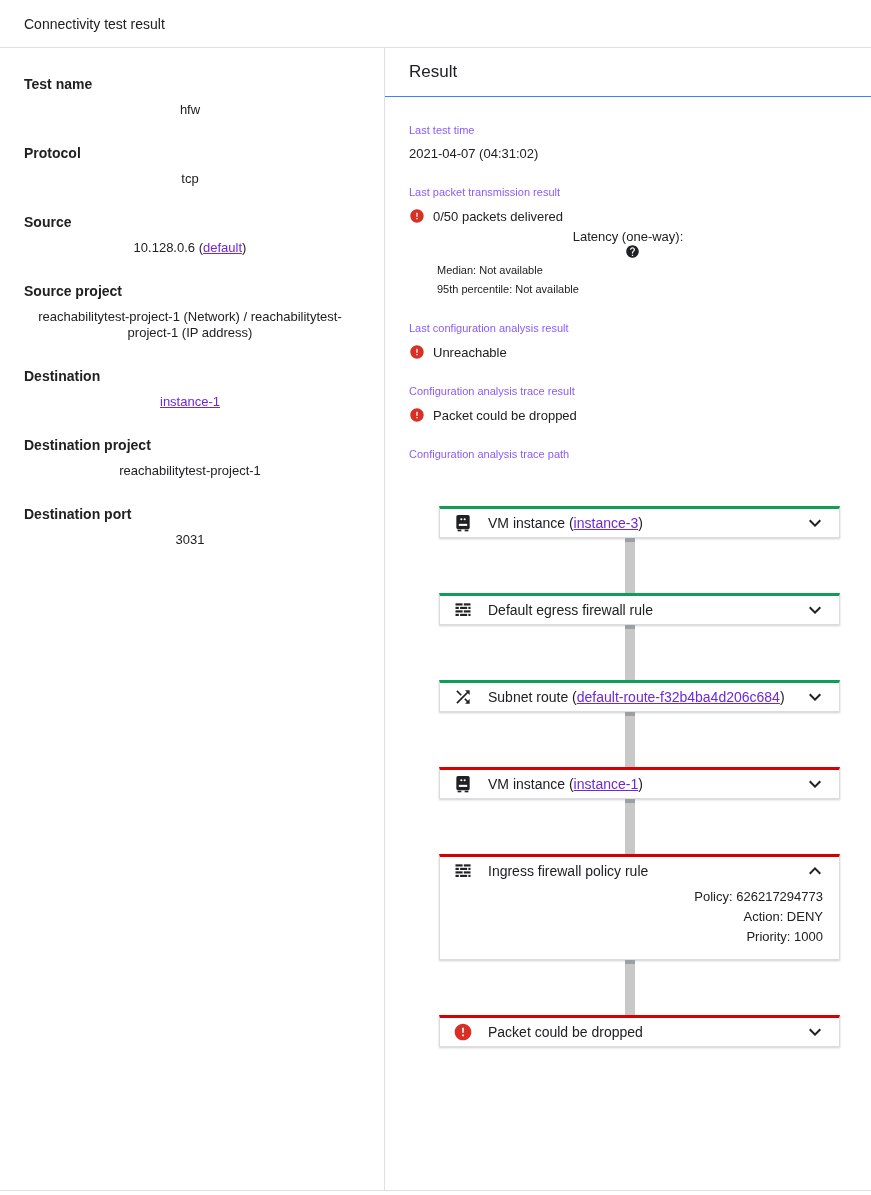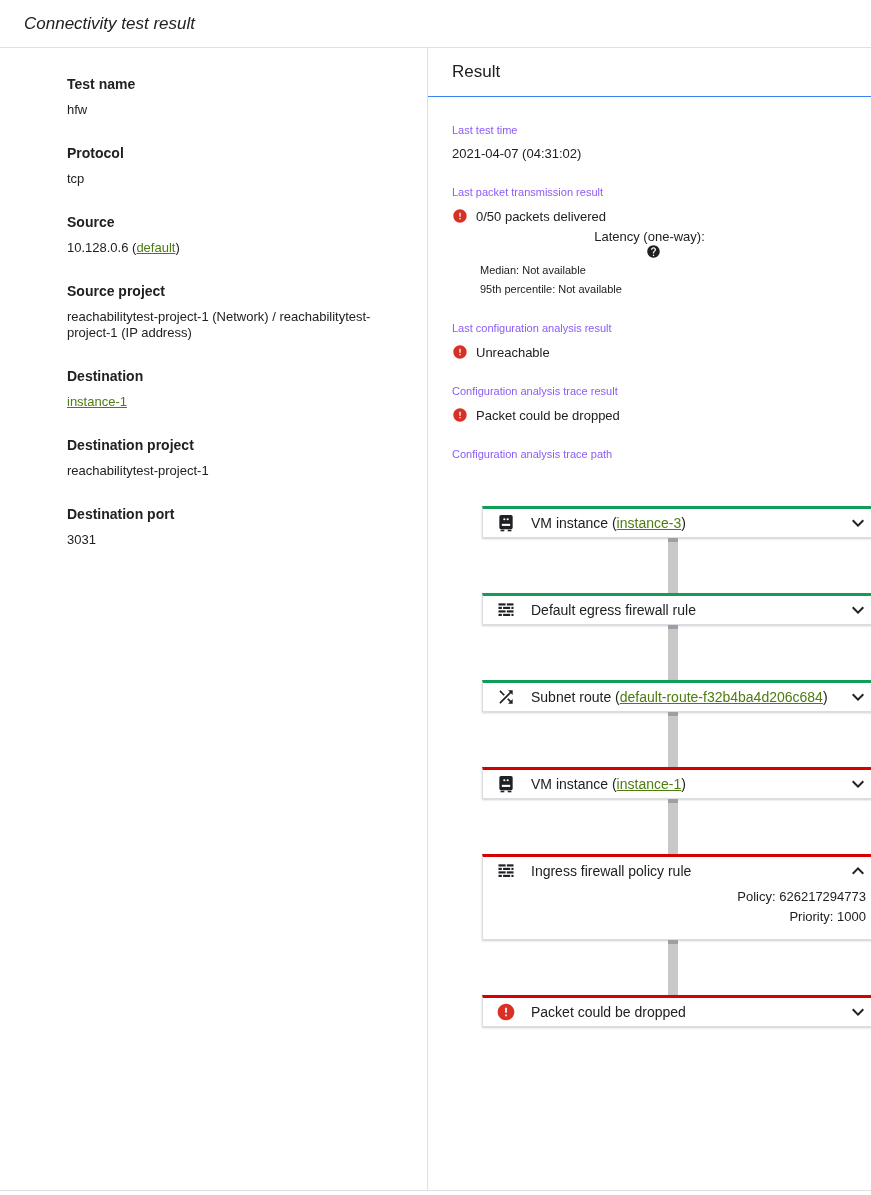--- a/index.html
+++ b/index.html
@@ -2,32 +2,32 @@
 <html><head>
 <meta charset="utf-8">
 <style>
   * { box-sizing: border-box; }
   html,body { margin:0; padding:0; }
   body {
     width:871px; height:1195px; overflow:hidden;
     background:#fff; color:#202124;
     font-family:"Liberation Sans", sans-serif;
   }
-  a { color:#4d7c0f; text-decoration:underline; cursor:pointer; }
+  a { color:#6d28d9; text-decoration:underline; cursor:pointer; }
 
   .topbar { height:48px; border-bottom:1px solid #e0e0e0; display:flex; align-items:center; padding:0 24px; }
-  .topbar h1 { margin:0; font-size:17px; font-weight:400; color:#202124;font-style:italic; }
-
-  .main { display:flex; height:1143px; border-bottom:1px solid #e0e0e0;padding-left:43px; }
+  .topbar h1 { margin:0; font-size:14px; font-weight:400; color:#202124; }
+
+  .main { display:flex; height:1143px; border-bottom:1px solid #e0e0e0; }
 
   
   .left { width:385px; flex:none; border-right:1px solid #e0e0e0; padding:28px 24px 0 24px; }
   .field { margin-bottom:27px; }
   .flabel { font-size:14px; font-weight:700; color:#212121; margin-bottom:10px; }
-  .fvalue { font-size:13px; line-height:16px; color:#202124; max-width:332px; }
+  .fvalue { font-size:13px; line-height:16px; color:#202124; max-width:332px;text-align:center; }
 
   
   .right { flex:1; min-width:0; }
   .result-header { height:49px; border-bottom:1px solid #3b82f6; display:flex; align-items:center; padding:0 24px; }
   .result-header h2 { margin:0; font-size:17px; font-weight:400; }
   .result-body { padding:0 24px 0 24px; }
   .sec { font-size:11px; font-weight:400; margin:25px 0 0 0; color:#8b5cf6; }
   .sec.first { margin-top:27px; }
   .val { font-size:13px; margin:10px 0 0 0; }
   .status-row { display:flex; align-items:center; margin-top:10px; font-size:13px; }
@@ -242,20 +242,21 @@
               </span>
             <span class="clabel">Ingress firewall policy rule</span>
             <span class="chev">
                 <svg viewBox="0 0 24 24" fill="#202124">
                   <path d="M7.41 15.41L12 10.83l4.59 4.58L18 14l-6-6-6 6z"></path>
                 </svg>
               </span>
           </div>
           <div class="card-details">
             <div>Policy: 626217294773</div>
+            <div>Action: DENY</div>
             <div>Priority: 1000</div>
           </div>
         </div>
         <div class="connector"></div>
 
         <div class="card red">
           <div class="card-row">
             <span class="ticon">
                 <svg viewBox="0 0 24 24" fill="#d93025">
                   <path d="M12 2C6.48 2 2 6.48 2 12s4.48 10 10 10 10-4.48 10-10S17.52 2 12 2zm1 15h-2v-2h2v2zm0-4h-2V7h2v6z"></path>

